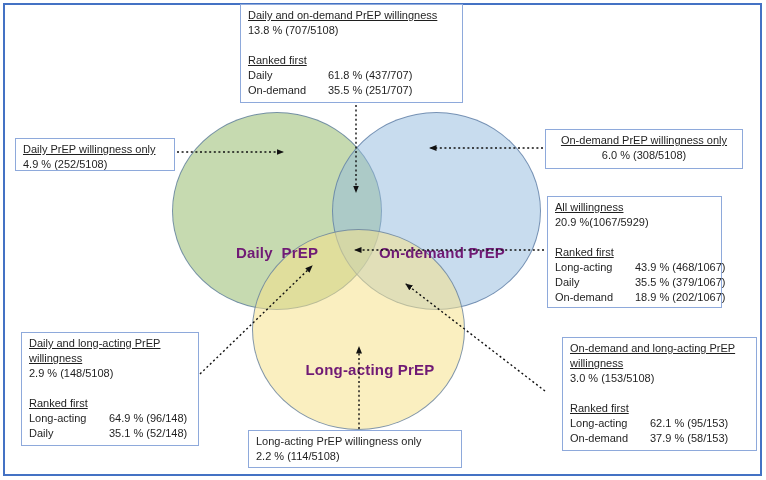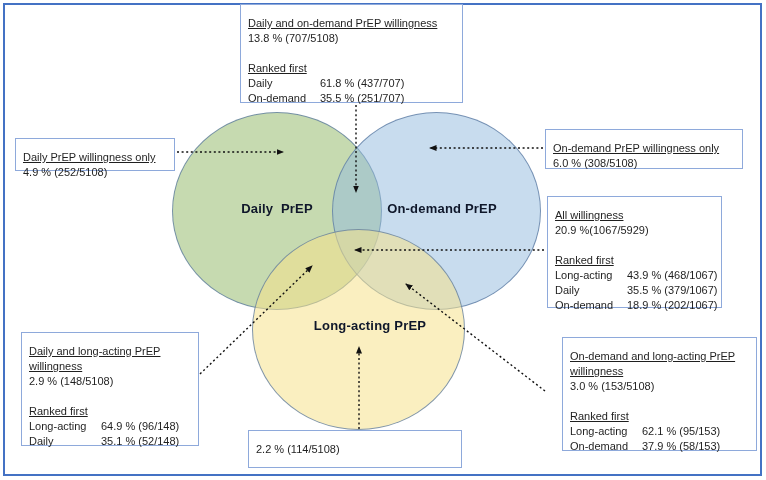--- a/index.html
+++ b/index.html
@@ -12,40 +12,40 @@
     border:2px solid #4472c4;pointer-events:none;z-index:0;
   }
   .circle{
     position:absolute;border-radius:50%;z-index:1;
     border:1px solid rgba(90,120,160,0.75);
   }
   #circle-daily{left:172px;top:112px;width:208px;height:196px;background:rgba(141,181,97,0.5);}
   #circle-ondemand{left:332px;top:112px;width:207px;height:196px;background:rgba(145,185,221,0.5);}
   #circle-longacting{left:252px;top:229px;width:211px;height:199px;background:rgba(245,225,141,0.55);}
   .circle-label{
-    position:absolute;z-index:2;font-weight:bold;font-size:13px;color:#0f172a;
-    transform:translate(-50%,-50%);white-space:pre;letter-spacing:0.2px;
+    position:absolute;z-index:2;font-weight:bold;font-size:15px;color:#701a75;
+    transform:translate(-50%,-50%);white-space:pre;letter-spacing:0.2px;margin-top:44px;
   }
   #label-daily{left:277px;top:208px;}
   #label-ondemand{left:442px;top:208px;}
   #label-longacting{left:358px;top:325px;padding-left:24px;}
   svg.arrows{position:absolute;left:0;top:0;z-index:3;}
   .box{
     position:absolute;z-index:4;background:#ffffff;border:1px solid #8ea9db;
-    box-sizing:border-box;padding:11px 7px;font-size:11px;line-height:15px;
+    box-sizing:border-box;padding:3px 7px;font-size:11px;line-height:15px;
   }
   .box .title{text-decoration:underline;}
   .box .title.noline{text-decoration:none;}
   .box .spacer{height:15px;}
-  .row{display:flex;}
+  .row{display:flex;gap:8px;}
   .rl{width:72px;flex:none;}
   .rv{white-space:nowrap;}
   #box-top{left:240px;top:4px;width:223px;height:99px;}
   #box-left{left:15px;top:138px;width:160px;height:33px;}
-  #box-right-top{left:545px;top:129px;width:198px;height:40px;}
+  #box-right-top{left:545px;top:129px;width:198px;height:40px;text-align:center;}
   #box-all{left:547px;top:196px;width:175px;height:112px;}
   #box-right-bottom{left:546px;top:337px;width:195px;height:114px;margin-left:16px;}
   #box-left-bottom{left:21px;top:332px;width:178px;height:114px;}
   #box-bottom{left:248px;top:430px;width:214px;height:38px;}
 </style>
 </head>
 <body>
 
 <div class="frame"></div>
 
@@ -142,14 +142,15 @@
     <span class="rl">Long-acting</span>
     <span class="rv">64.9 % (96/148)</span>
   </div>
   <div class="row">
     <span class="rl">Daily</span>
     <span class="rv">35.1 % (52/148)</span>
   </div>
 </div>
 
 <div class="box" id="box-bottom">
+  <div class="title noline">Long-acting PrEP willingness only</div>
   <div>2.2 % (114/5108)</div>
 </div>
 
 </body></html>

